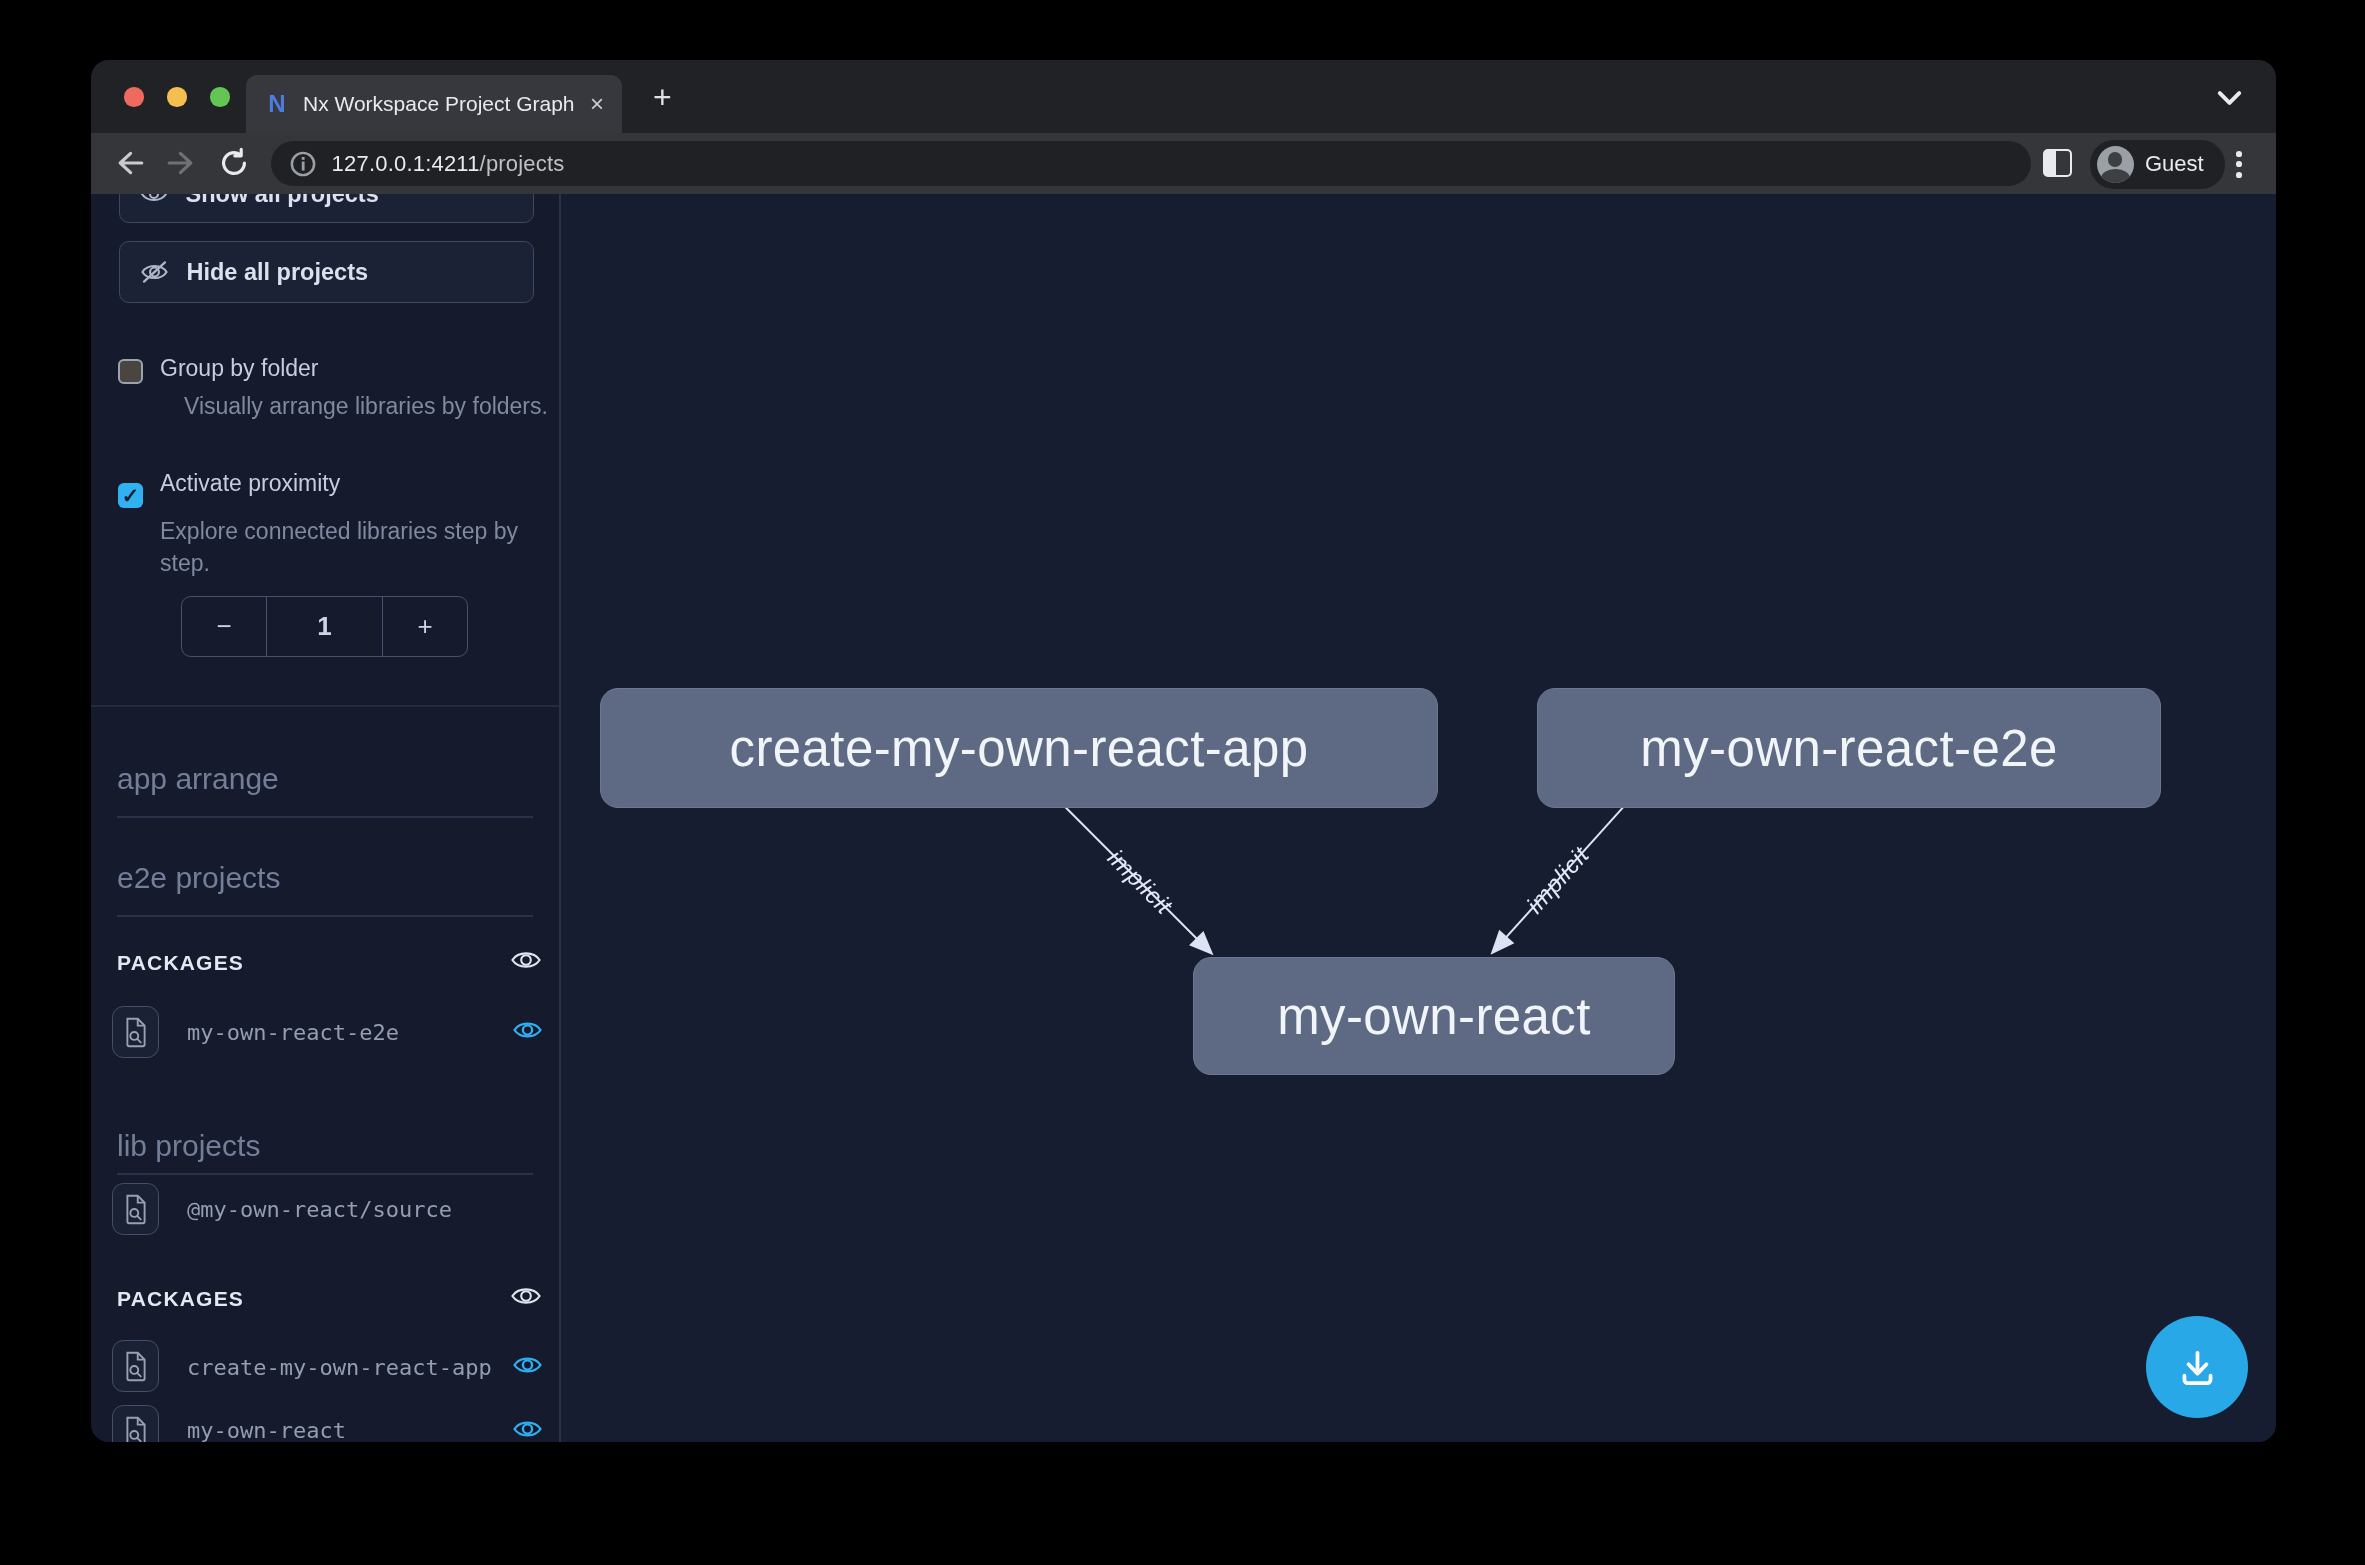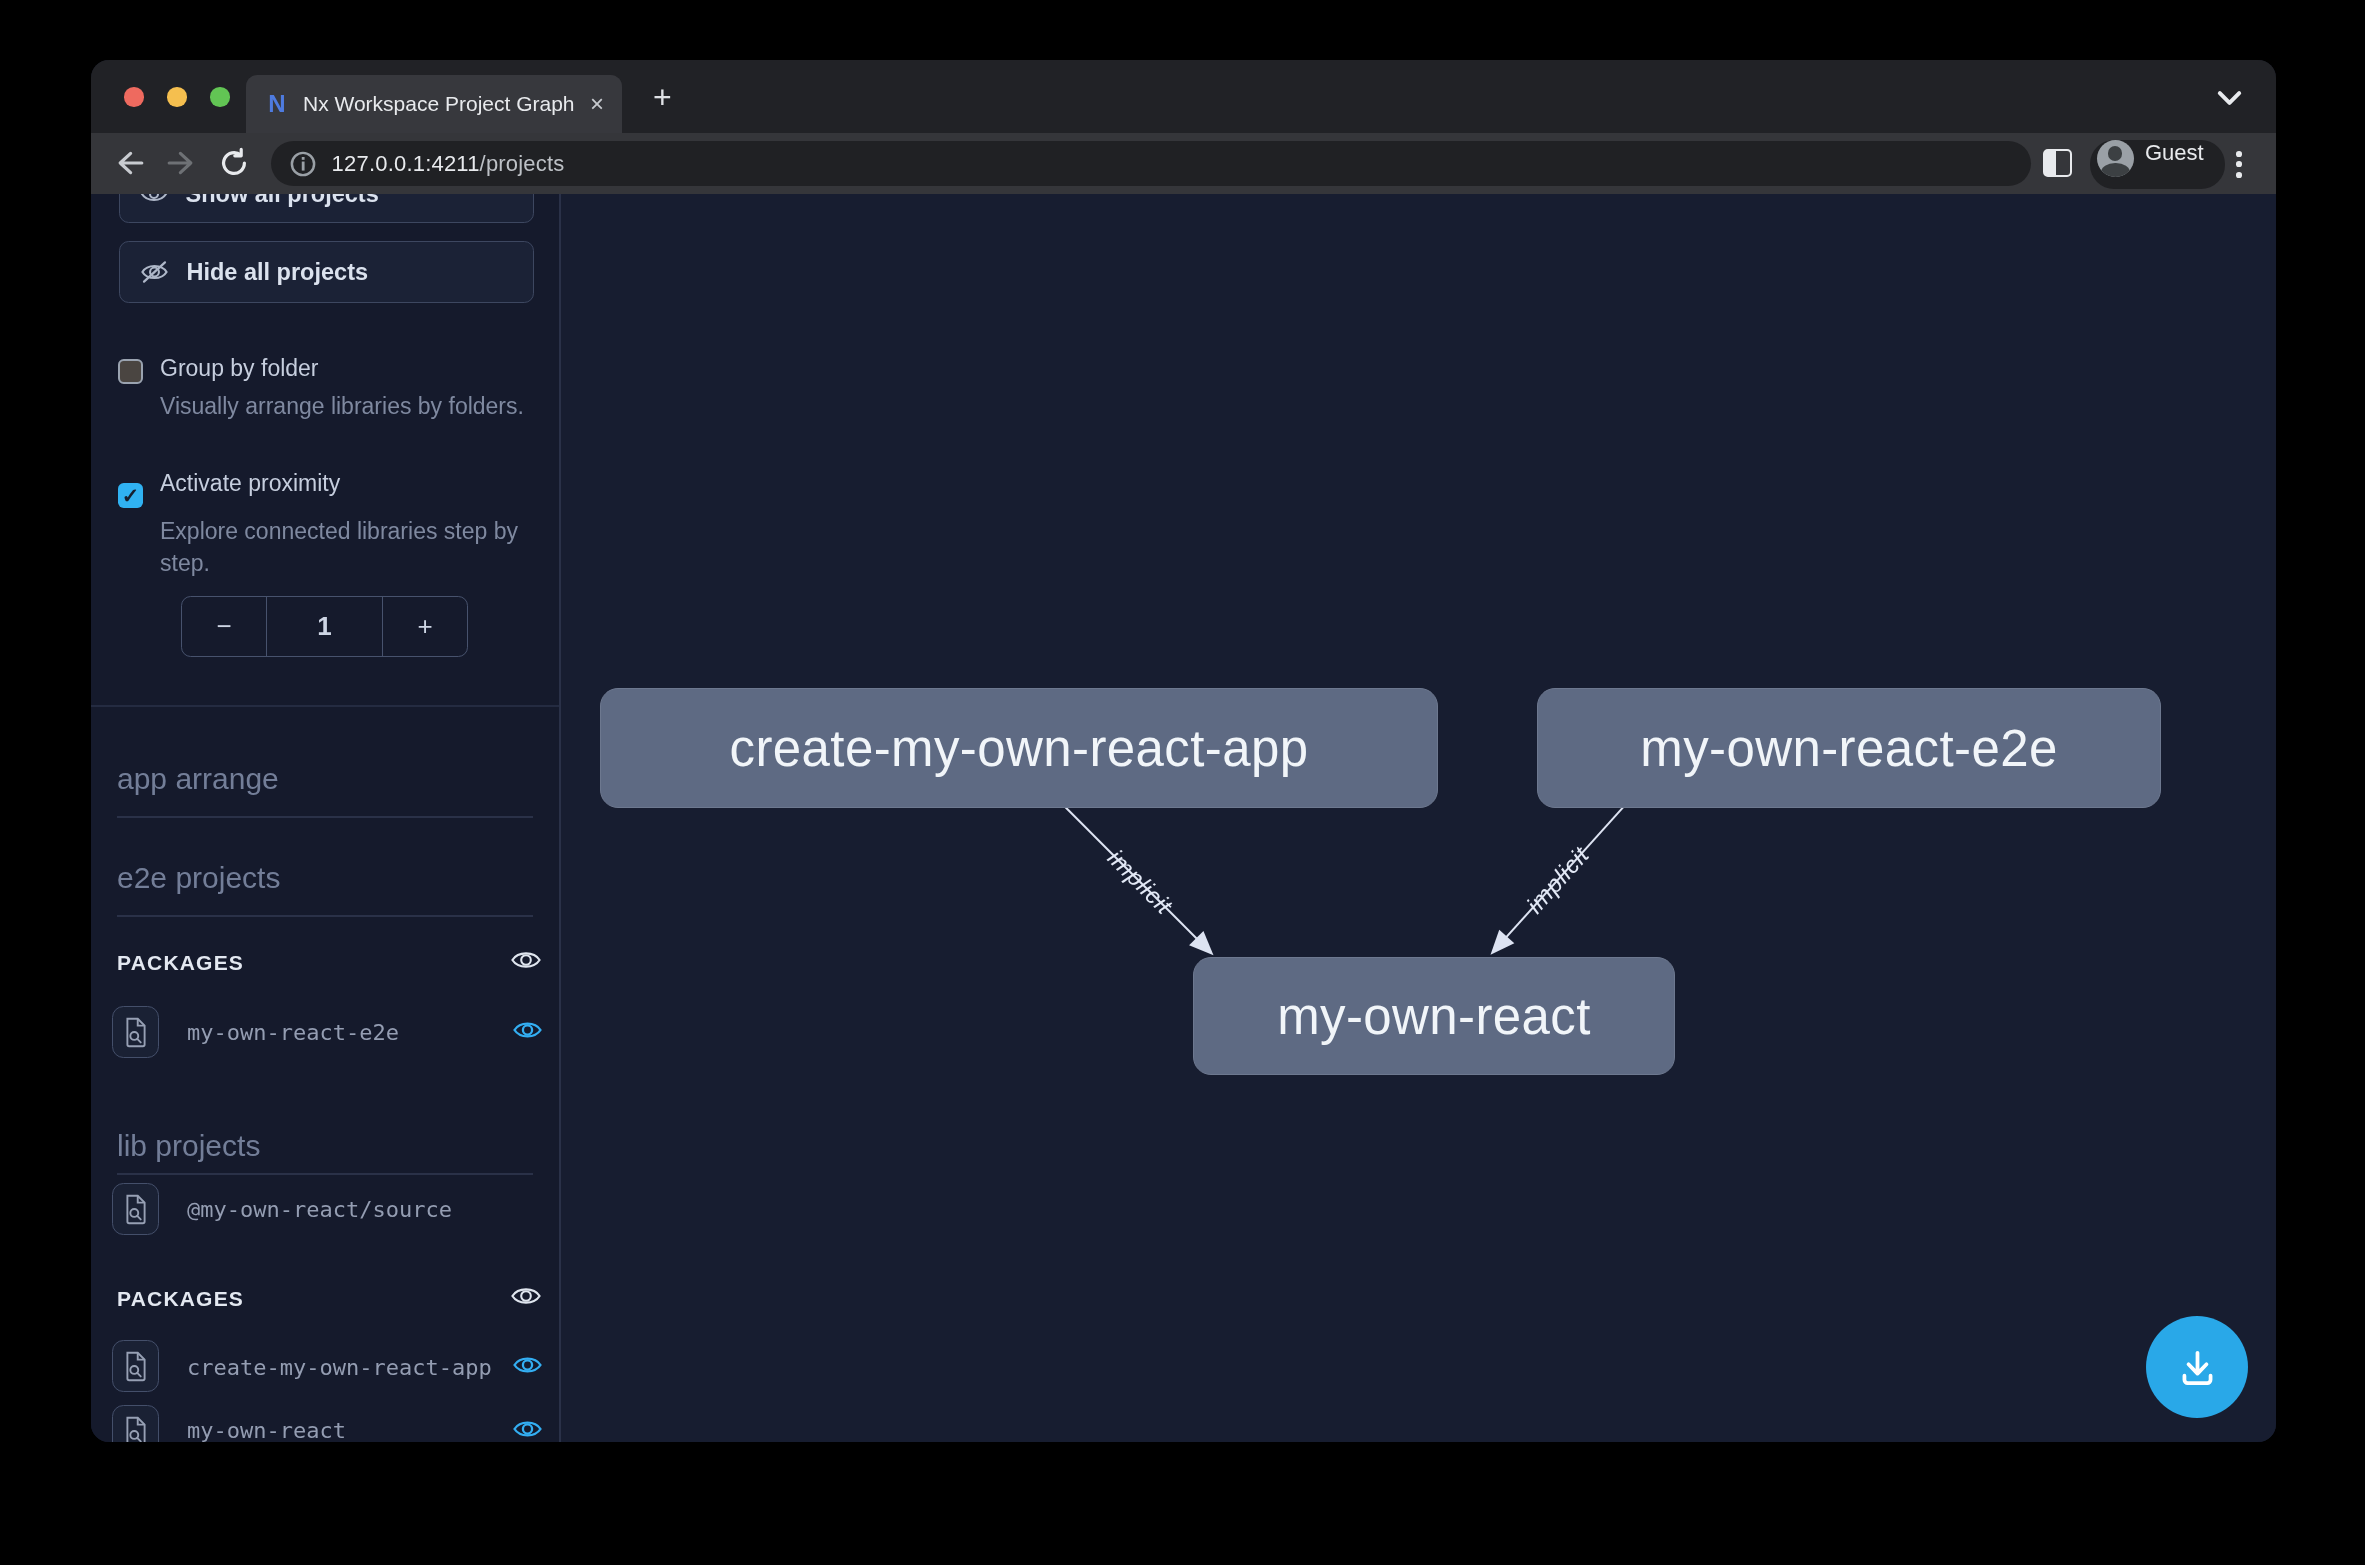--- a/index.html
+++ b/index.html
@@ -27,21 +27,21 @@
   .toolbar{position:absolute;left:0;top:73px;width:100%;height:61px;background:#35363a;}
   .nav-ic{position:absolute;top:10.6px;width:39px;height:39px;display:flex;align-items:center;justify-content:center;}
   .urlbar{position:absolute;left:180px;top:8px;width:1760px;height:45px;background:#202124;
     border-radius:23px;display:flex;align-items:center;padding:0 18px;box-sizing:border-box;}
   .url-text{font-size:22px;color:#e8eaed;margin-left:14.6px;letter-spacing:0.2px;}
   .url-text .path{color:#bdc1c6;}
   .panel-ic{position:absolute;left:1952px;top:16px;width:29px;height:28px;border:2.4px solid #e8eaed;
     border-radius:4.9px;box-sizing:border-box;}
   .panel-ic::before{content:"";position:absolute;left:0;top:0;bottom:0;width:10.6px;background:#e8eaed;}
   .guest-pill{position:absolute;left:1999px;top:6.5px;height:49px;background:#202124;border-radius:24px;
-    display:flex;align-items:flex-start;padding:0 21px 0 6.5px;}
+    display:flex;align-items:center;padding:0 21px 0 6.5px;}
   .avatar{width:37px;height:37px;border-radius:50%;background:#9aa0a6;position:relative;overflow:hidden;flex:none;}
   .avatar::before{content:"";position:absolute;left:11.4px;top:6.5px;width:14.6px;height:14.6px;border-radius:50%;background:#3c4043;}
   .avatar::after{content:"";position:absolute;left:4px;top:23px;width:29px;height:19.5px;border-radius:50%;background:#3c4043;}
   .guest-label{color:#e8eaed;font-size:22px;margin-left:11.4px;}
   .kebab{position:absolute;left:2145px;top:13px;width:6.5px;}
   .kebab i{display:block;width:5.7px;height:5.7px;border-radius:50%;background:#e8eaed;margin:4.9px 0;}
 
   
   .content{position:absolute;left:0;top:134px;width:100%;height:1249px;}
   .sidebar{position:absolute;left:0;top:0;width:536px;height:1249px;background:#151a2c;overflow:hidden;}
@@ -161,21 +161,21 @@
                 <path d="M3 16 C9 6,27 6,33 16 C27 26,9 26,3 16 Z" fill="none" stroke="#aeb7c8" stroke-width="2.6"></path>
                 <circle cx="18" cy="16" r="5.5" fill="none" stroke="#aeb7c8" stroke-width="2.6"></circle>
                 <line x1="5" y1="28" x2="31" y2="4" stroke="#aeb7c8" stroke-width="2.8" stroke-linecap="round"></line>
               </svg>
           </span>
           <span>Hide all projects</span>
         </div>
 
         <div class="cbx unchecked" style="left:27px;top:165px;"></div>
         <div class="chk-label" style="top:161px;">Group by folder</div>
-        <div class="chk-desc" style="top:196px;">Visually arrange libraries by folders.</div>
+        <div class="chk-desc" style="top:196px;margin-left:24px;">Visually arrange libraries by folders.</div>
 
         <div class="cbx checked" style="left:27px;top:289px;">✓</div>
         <div class="chk-label" style="top:276px;">Activate proximity</div>
         <div class="chk-desc" style="top:321px;">Explore connected libraries step by step.</div>
 
         <div class="stepper">
           <div class="cell dec">−</div>
           <div class="cell val">1</div>
           <div class="cell inc">+</div>
         </div>

